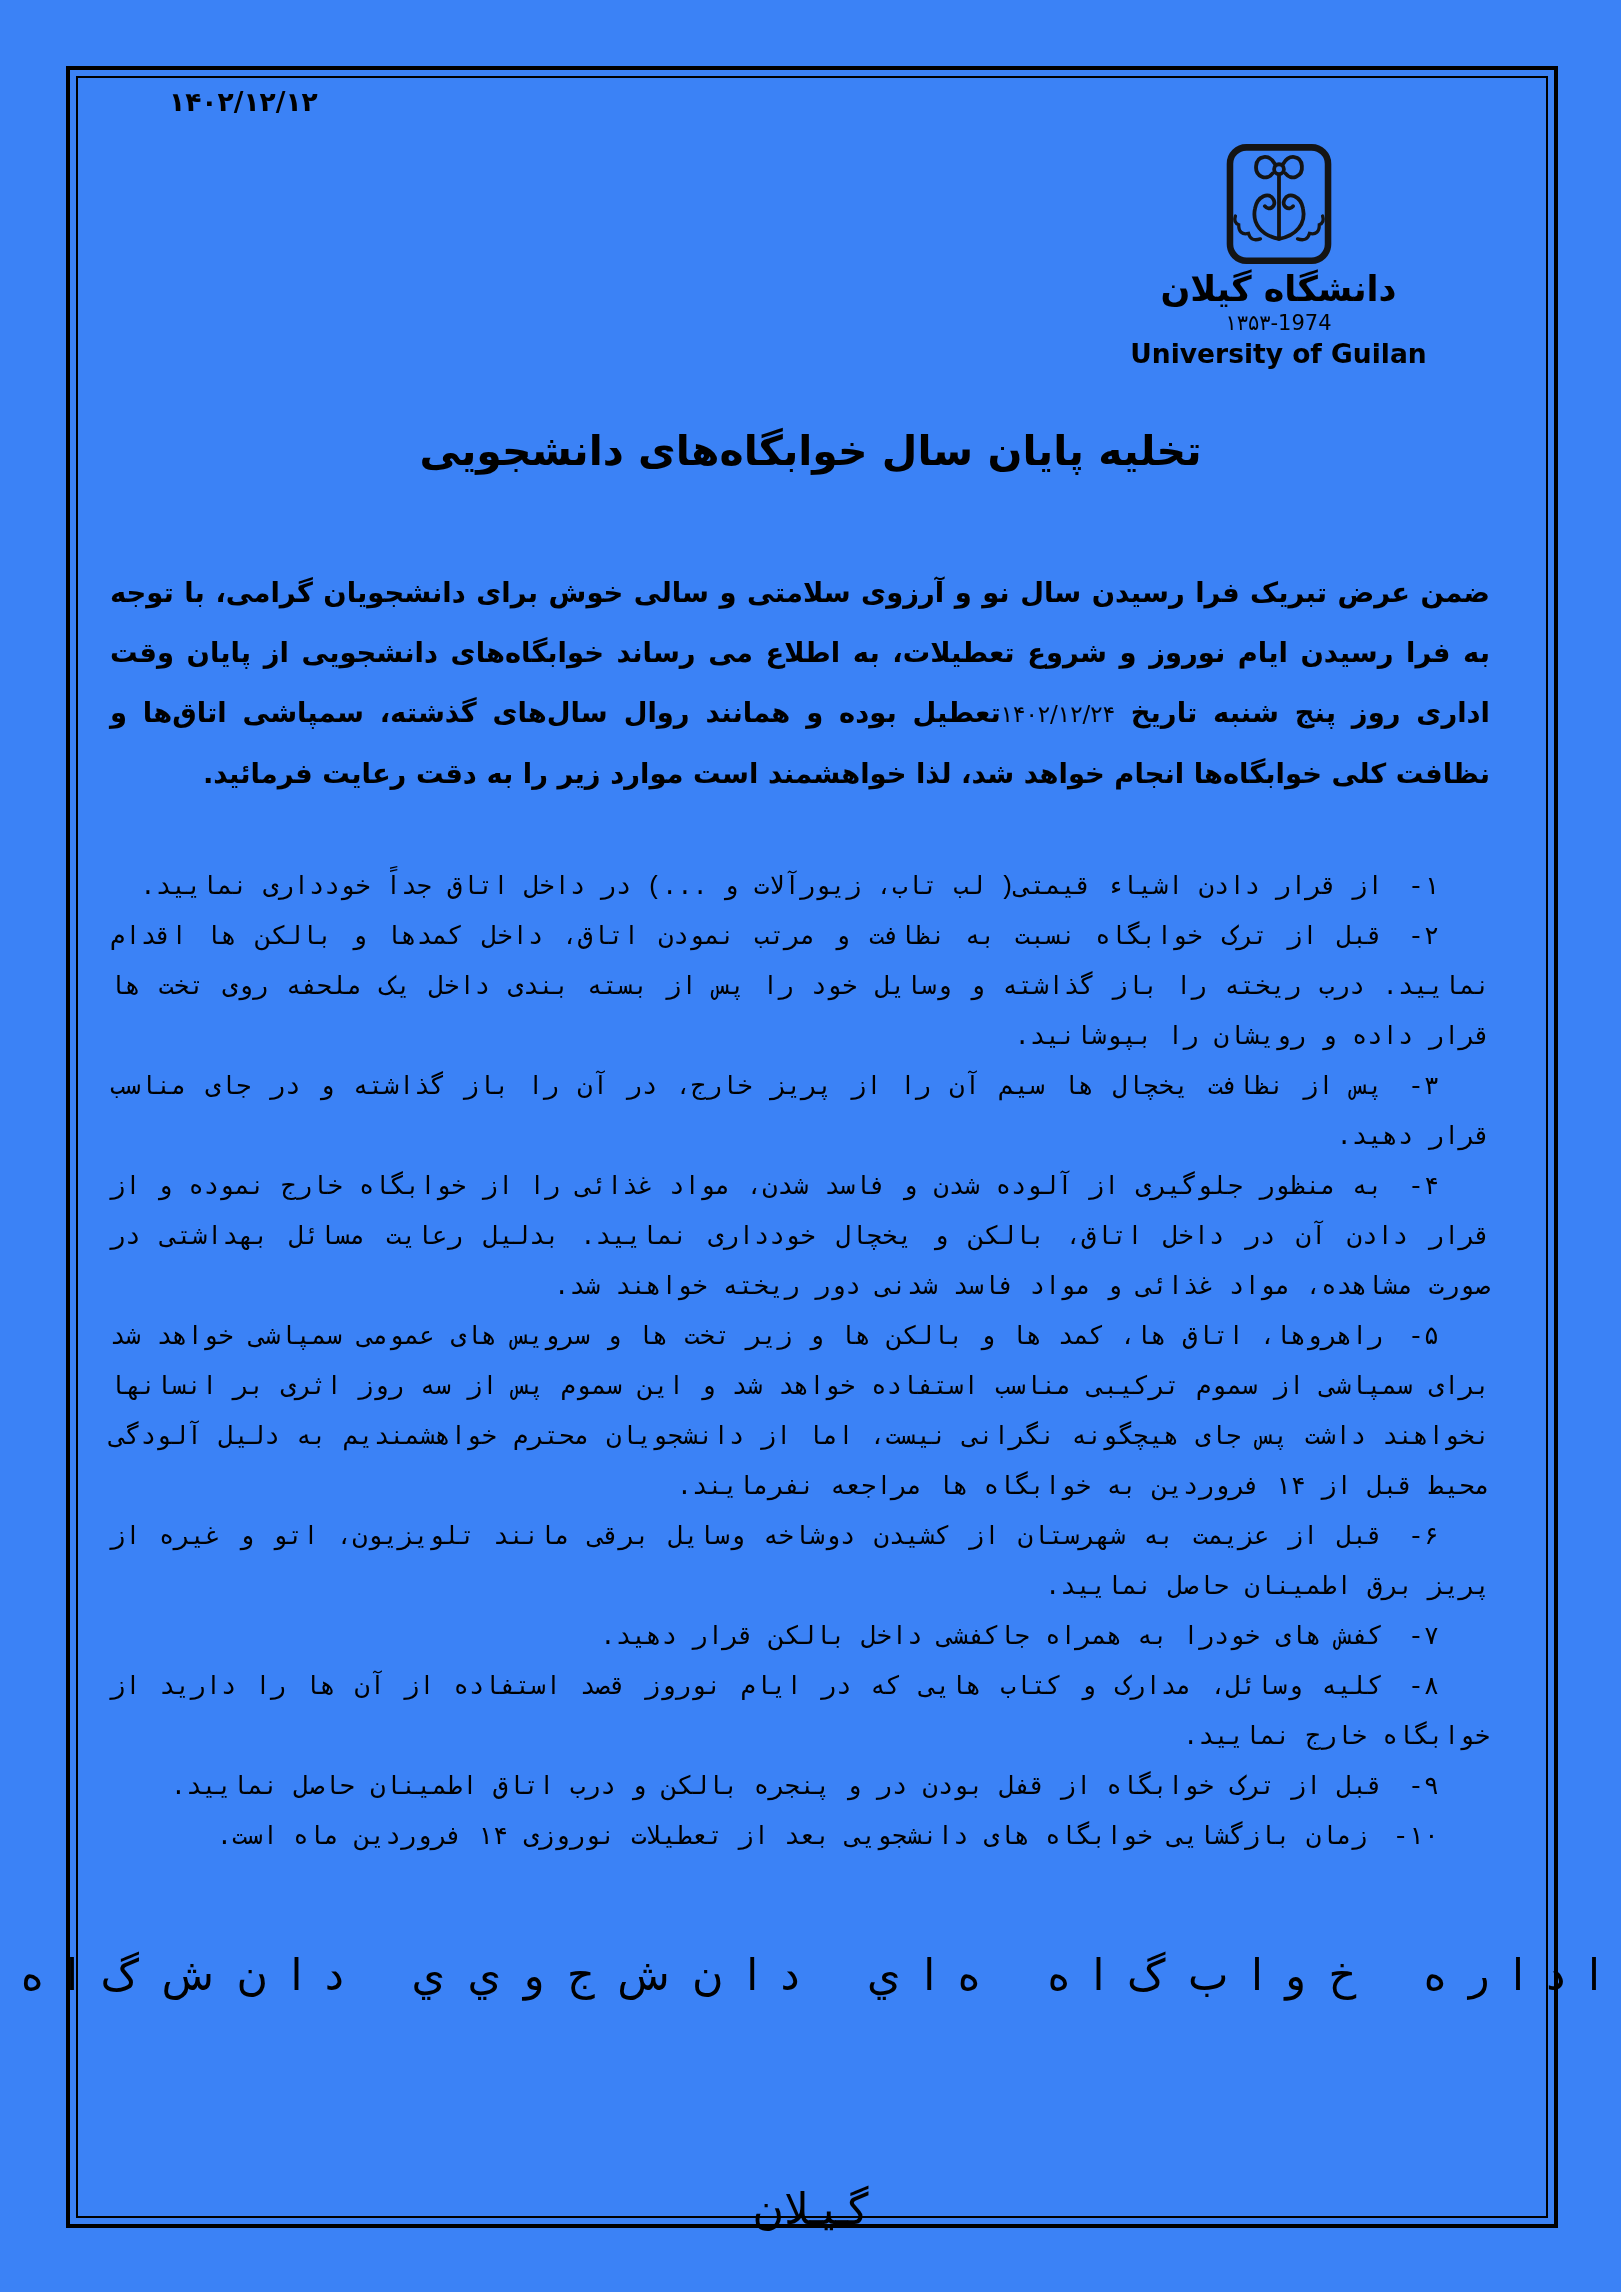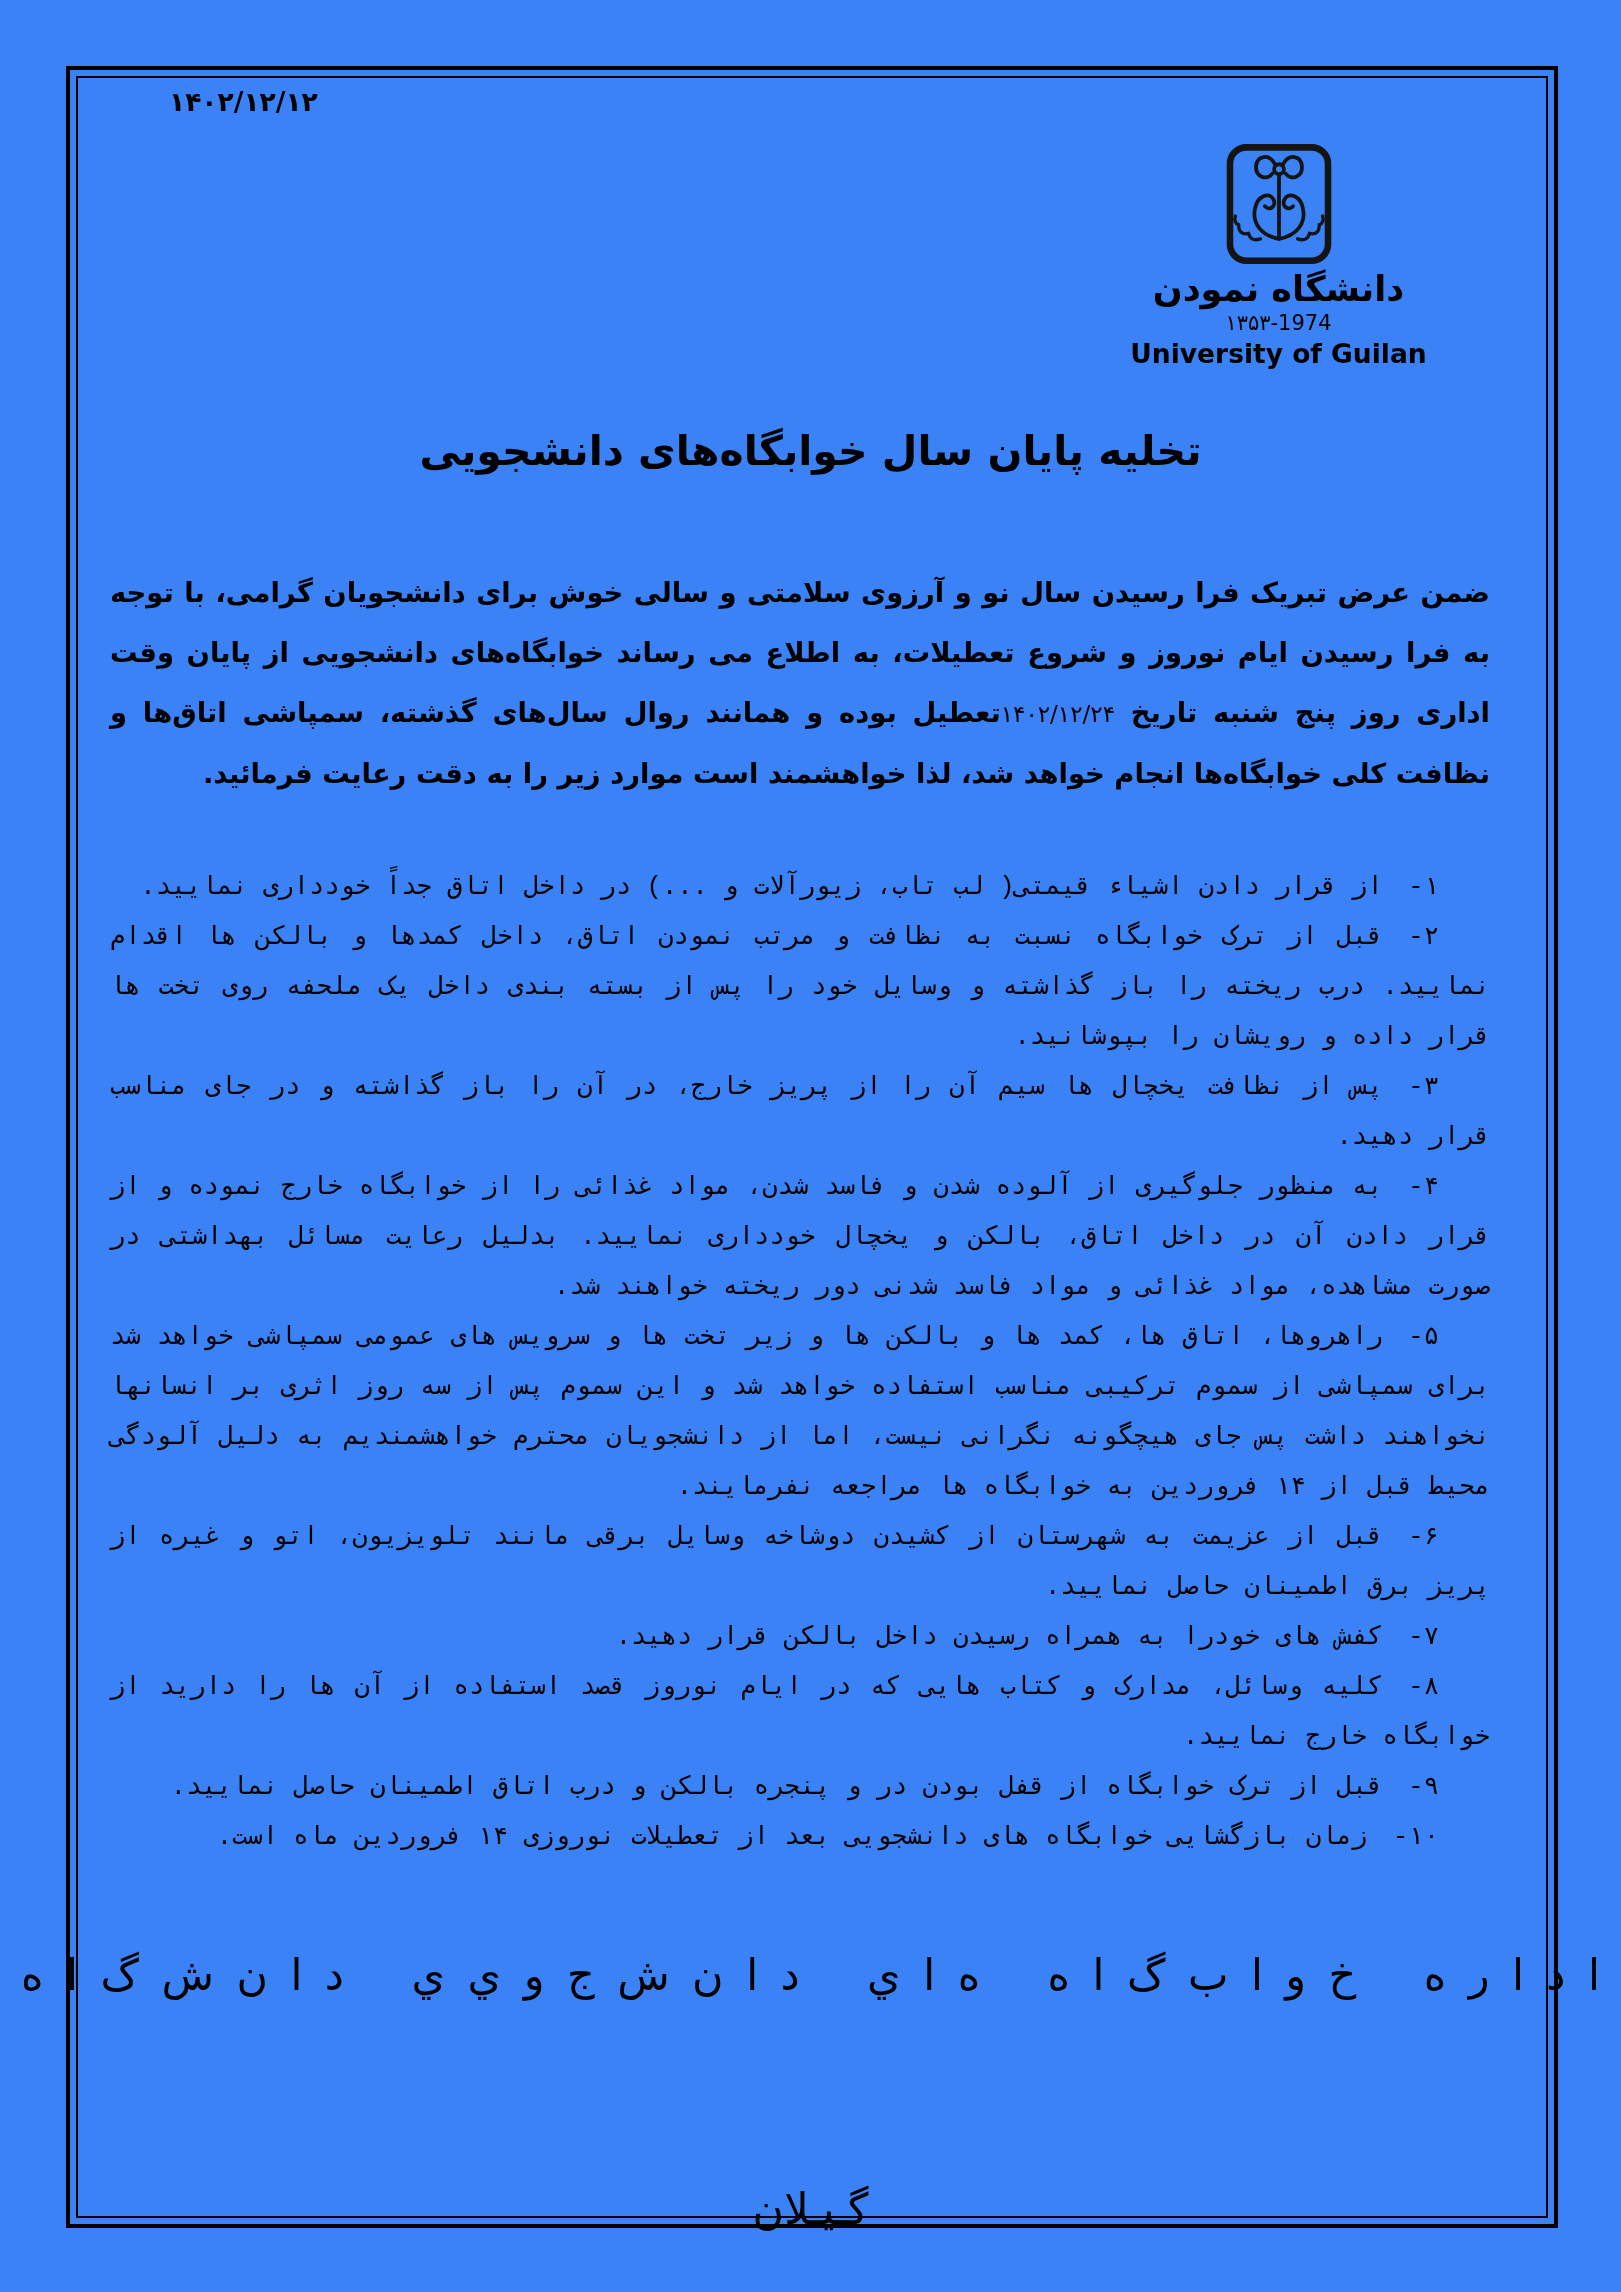--- a/index.html
+++ b/index.html
@@ -85,37 +85,37 @@
       <rect x="5" y="4" width="90" height="104" rx="15" stroke="#141414" stroke-width="6"></rect>
       <circle cx="50" cy="24" r="4.5" stroke="#141414" stroke-width="3.5"></circle>
       <line x1="50" y1="29" x2="50" y2="88" stroke="#141414" stroke-width="3.5"></line>
       <path d="M46 19 C 41 10, 30 11, 29 21 C 28 31, 39 35, 44 28" stroke="#141414" stroke-width="3.5" stroke-linecap="round"></path>
       <path d="M54 19 C 59 10, 70 11, 71 21 C 72 31, 61 35, 56 28" stroke="#141414" stroke-width="3.5" stroke-linecap="round"></path>
       <path d="M50 88 C 34 85, 25 74, 28 60 C 30 49, 41 44, 45 52 C 48 58, 41 63, 37 58" stroke="#141414" stroke-width="3.5" stroke-linecap="round"></path>
       <path d="M50 88 C 66 85, 75 74, 72 60 C 70 49, 59 44, 55 52 C 52 58, 59 63, 63 58" stroke="#141414" stroke-width="3.5" stroke-linecap="round"></path>
       <path d="M33 88 q -9 3 -11 -5 q -9 2 -9 -8 q -5 -2 -3 -8" stroke="#141414" stroke-width="3" stroke-linecap="round"></path>
       <path d="M67 88 q 9 3 11 -5 q 9 2 9 -8 q 5 -2 3 -8" stroke="#141414" stroke-width="3" stroke-linecap="round"></path>
     </svg>
-    <div class="logo-fa">دانشگاه نمودن</div>
+    <div class="logo-fa">دانشگاه گیلان</div>
     <div class="logo-years">۱۳۵۳-1974</div>
     <div class="logo-en">University of Guilan</div>
   </div>
 
   <div class="doc-title">تخلیه پایان سال خوابگاه‌های دانشجویی</div>
 
   <div class="intro"><span>ضمن عرض تبریک فرا رسیدن سال نو و آرزوی سلامتی و سالی خوش برای دانشجویان گرامی، با توجه به فرا رسیدن ایام نوروز و شروع تعطیلات، به اطلاع می رساند خوابگاه‌های دانشجویی از پایان وقت اداری روز پنج شنبه تاریخ </span><span class="intro-date">۱۴۰۲/۱۲/۲۴</span><span>تعطیل بوده و همانند روال سال‌های گذشته، سمپاشی اتاق‌ها و نظافت کلی خوابگاه‌ها انجام خواهد شد، لذا خواهشمند است موارد زیر را به دقت رعایت فرمائید.</span></div>
 
   <div class="rules">
     <div class="rule"><span class="rule-num">۱-</span><span class="rule-gap"></span><span>از قرار دادن اشیاء قیمتی( لب تاب، زیورآلات و ...) در داخل اتاق جداً خودداری نمایید.</span></div>
     <div class="rule"><span class="rule-num">۲-</span><span class="rule-gap"></span><span>قبل از ترک خوابگاه نسبت به نظافت و مرتب نمودن اتاق، داخل کمدها و بالکن ها اقدام نمایید. درب ریخته را باز گذاشته و وسایل خود را پس از بسته بندی داخل یک ملحفه روی تخت ها قرار داده و رویشان را بپوشانید.</span></div>
     <div class="rule"><span class="rule-num">۳-</span><span class="rule-gap"></span><span>پس از نظافت یخچال ها سیم آن را از پریز خارج، در آن را باز گذاشته و در جای مناسب قرار دهید.</span></div>
     <div class="rule"><span class="rule-num">۴-</span><span class="rule-gap"></span><span>به منظور جلوگیری از آلوده شدن و فاسد شدن، مواد غذائی را از خوابگاه خارج نموده و از قرار دادن آن در داخل اتاق، بالکن و یخچال خودداری نمایید. بدلیل رعایت مسائل بهداشتی در صورت مشاهده، مواد غذائی و مواد فاسد شدنی دور ریخته خواهند شد.</span></div>
     <div class="rule"><span class="rule-num">۵-</span><span class="rule-gap"></span><span>راهروها، اتاق ها، کمد ها و بالکن ها و زیر تخت ها و سرویس های عمومی سمپاشی خواهد شد برای سمپاشی از سموم ترکیبی مناسب استفاده خواهد شد و این سموم پس از سه روز اثری بر انسانها نخواهند داشت پس جای هیچگونه نگرانی نیست، اما از دانشجویان محترم خواهشمندیم به دلیل آلودگی محیط قبل از ۱۴ فروردین به خوابگاه ها مراجعه نفرمایند.</span></div>
     <div class="rule"><span class="rule-num">۶-</span><span class="rule-gap"></span><span>قبل از عزیمت به شهرستان از کشیدن دوشاخه وسایل برقی مانند تلویزیون، اتو و غیره از پریز برق اطمینان حاصل نمایید.</span></div>
-    <div class="rule"><span class="rule-num">۷-</span><span class="rule-gap"></span><span>کفش های خودرا به همراه رسیدن داخل بالکن قرار دهید.</span></div>
+    <div class="rule"><span class="rule-num">۷-</span><span class="rule-gap"></span><span>کفش های خودرا به همراه جاکفشی داخل بالکن قرار دهید.</span></div>
     <div class="rule"><span class="rule-num">۸-</span><span class="rule-gap"></span><span>کلیه وسائل، مدارک و کتاب هایی که در ایام نوروز قصد استفاده از آن ها را دارید از خوابگاه خارج نمایید.</span></div>
     <div class="rule"><span class="rule-num">۹-</span><span class="rule-gap"></span><span>قبل از ترک خوابگاه از قفل بودن در و پنجره بالکن و درب اتاق اطمینان حاصل نمایید.</span></div>
     <div class="rule"><span class="rule-num">۱۰-</span><span class="rule-gap"></span><span>زمان بازگشایی خوابگاه های دانشجویی بعد از تعطیلات نوروزی ۱۴ فروردین ماه است.</span></div>
   </div>
 
   <div class="signature">
     <div>ا د ا ر ه   خ و ا ب گ ا ه   ه ا ي   د ا ن ش ج و ي ي   د ا ن ش گ ا ه</div>
     <div>گـيـلان</div>
   </div>
 

